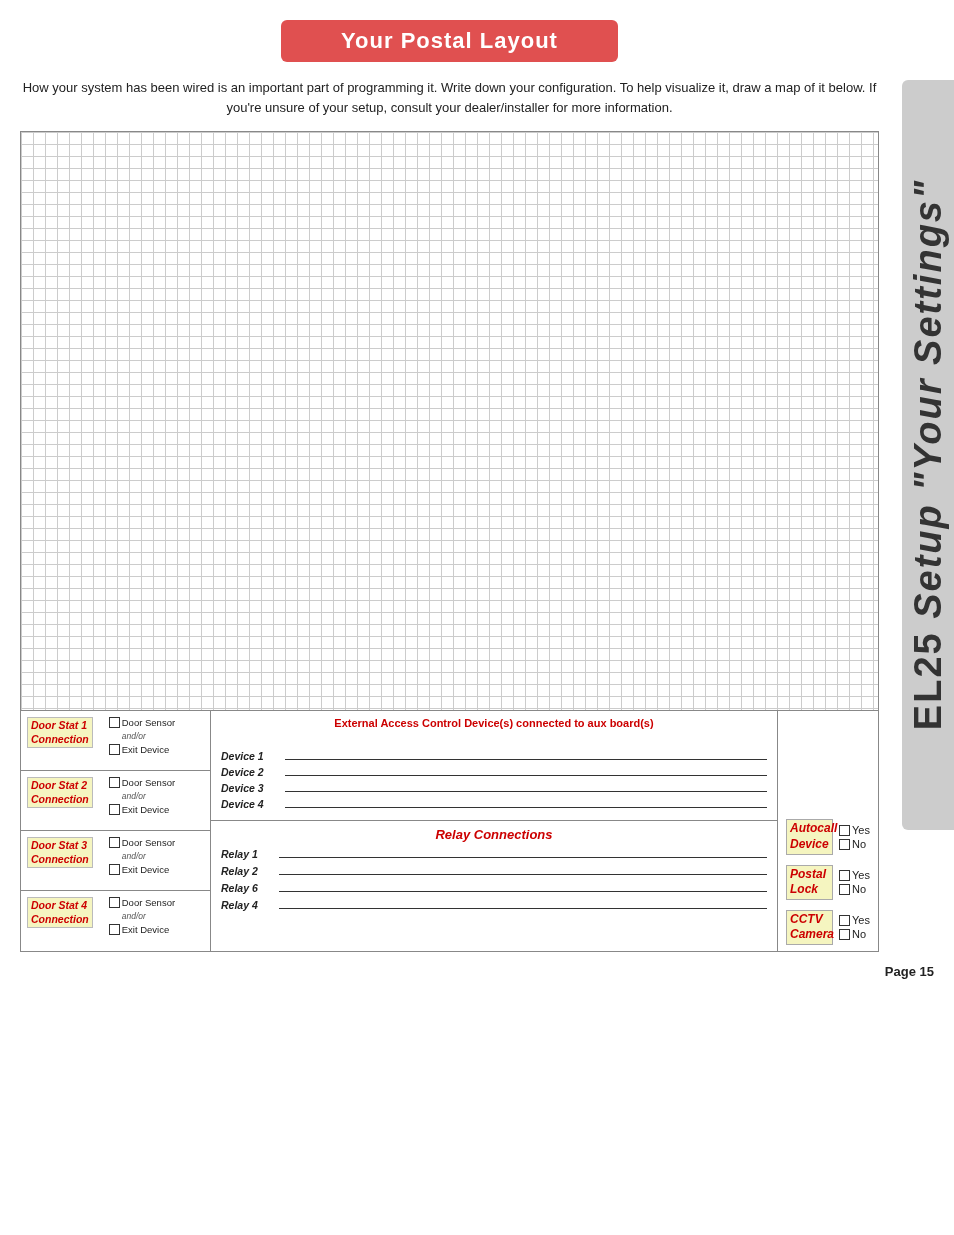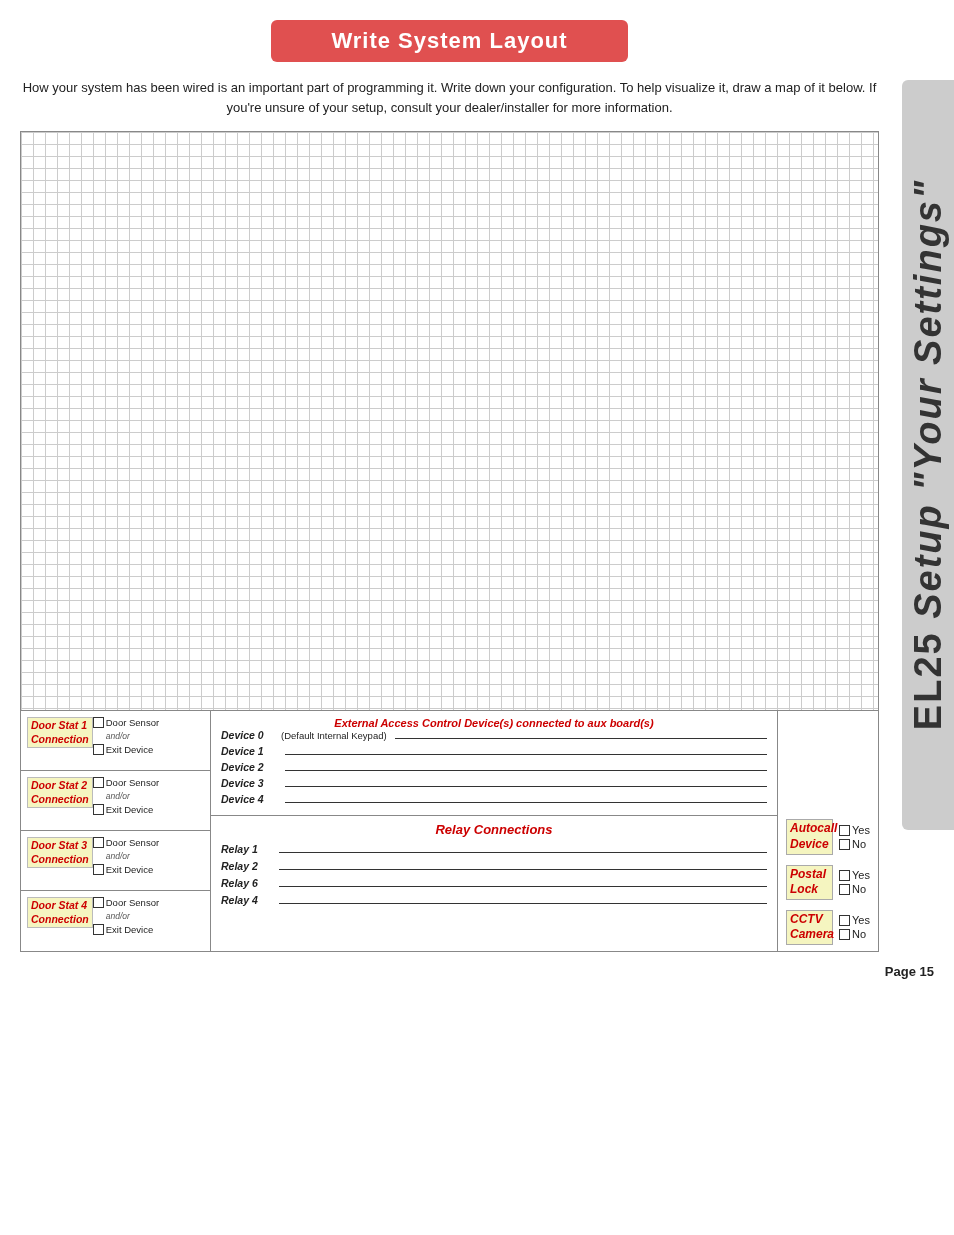--- a/index.html
+++ b/index.html
@@ -105,21 +105,21 @@
       width: 190px;
       flex-shrink: 0;
       border-right: 1px solid #888;
     }
 
     .door-stat-row {
       padding: 6px 6px 6px 6px;
       border-bottom: 1px solid #888;
       display: flex;
       align-items: flex-start;
-      gap: 0;
+      gap: 16px;
       min-height: 60px;
     }
     .door-stat-row:last-child {
       border-bottom: none;
     }
 
     .door-stat-label {
       font-style: italic;
       font-weight: bold;
       color: #cc0000;
@@ -152,25 +152,24 @@
       flex: 1;
       border-right: 1px solid #888;
     }
 
     .external-section {
       padding: 6px 10px;
       border-bottom: 1px solid #888;
     }
     .external-title {
       font-weight: bold;
-      font-style: italic;
       color: #cc0000;
       font-size: 11px;
       text-align: center;
-      margin-bottom: 0;
+      margin-bottom: 21px;
     }
     .device-row {
       display: flex;
       align-items: baseline;
       margin-bottom: 4px;
       font-size: 10.5px;
     }
     .device-label {
       font-weight: bold;
       font-style: italic;
@@ -281,21 +280,21 @@
 <div class="page-wrapper">
 
   <div class="side-tab">
     <div class="side-tab-text">
       EL25 <span class="setup">Setup "Your Settings"</span>
     </div>
   </div>
 
   <div class="page-header">
     <div class="page-title-box">
-      <span>Write System Layout</span>
+      <span>Your Postal Layout</span>
     </div>
   </div>
 
   <p class="description">How your system has been wired is an important part of programming it. Write down your configuration. To help visualize it, draw a map of it below. If you're unsure of your setup, consult your dealer/installer for more information.</p>
 
   <div class="grid-area"></div>
 
   <div class="bottom-section">
 
     <div class="door-stat-col">
@@ -381,25 +380,20 @@
       </div>
 
     </div>
 
     <div class="main-content-col">
 
       <div class="external-section">
         <div class="external-title">External Access Control Device(s) connected to aux board(s)</div>
 
         <div class="device-row">
-          <span class="device-label">Device 0</span>
-          <span class="device-default">(Default Internal Keypad)</span>
-          <span class="device-line"></span>
-        </div>
-        <div class="device-row">
           <span class="device-label">Device 1</span>
           <span class="device-line"></span>
         </div>
         <div class="device-row">
           <span class="device-label">Device 2</span>
           <span class="device-line"></span>
         </div>
         <div class="device-row">
           <span class="device-label">Device 3</span>
           <span class="device-line"></span>

